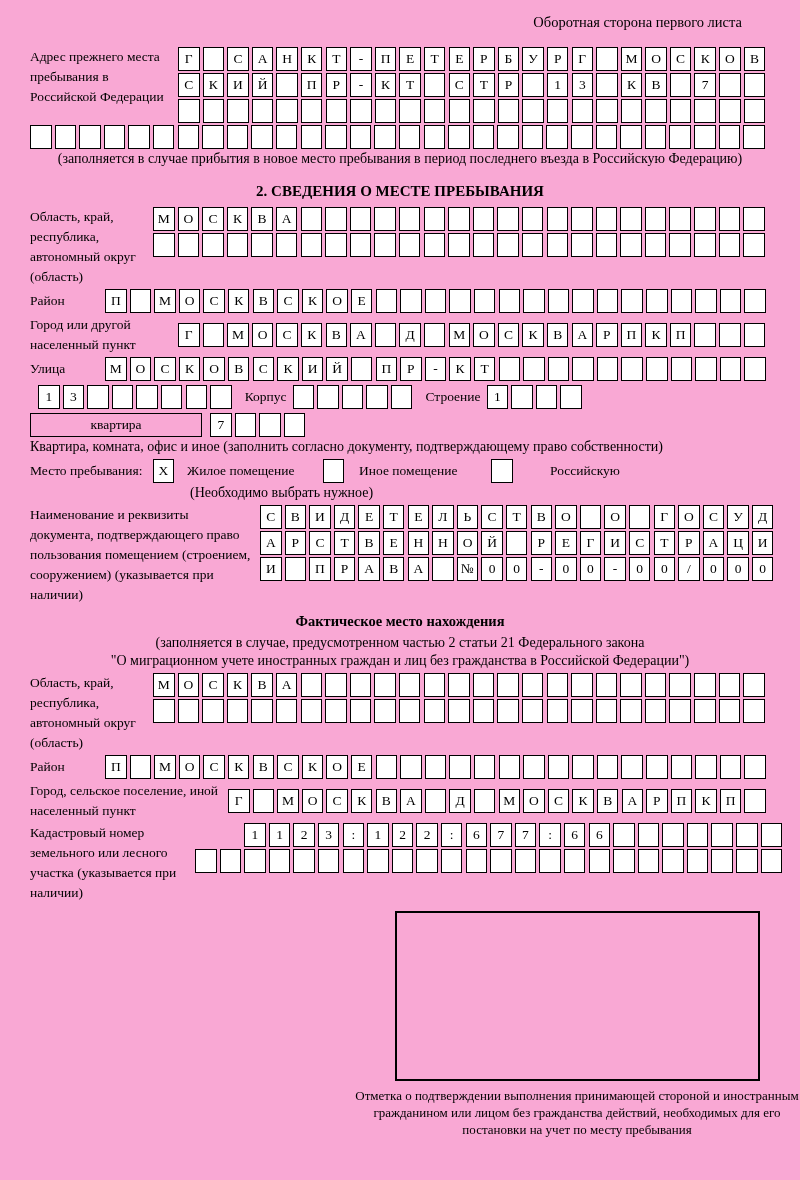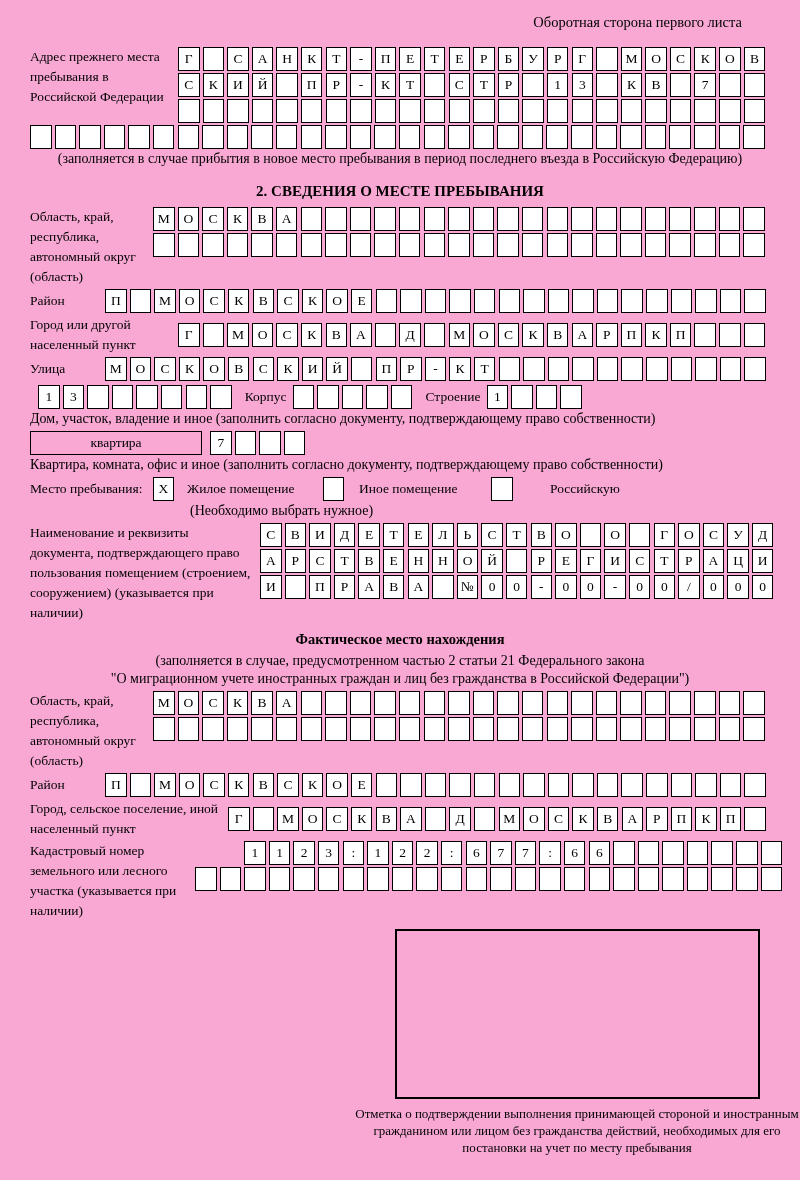--- a/index.html
+++ b/index.html
@@ -337,21 +337,20 @@
         <span class="cell"></span>
       </div>
     <div class="inlbl">Строение</div>
     <div class="cellrow">
         <span class="cell">1</span>
         <span class="cell"></span>
         <span class="cell"></span>
         <span class="cell"></span>
       </div>
   </div>
-  <div class="caption">Дом, участок, владение и иное (заполнить согласно документу, подтверждающему право собственности)</div>
 
   <div class="houserow">
     <div class="widebox" style="width:172px">квартира</div>
     <div class="cellrow" style="margin-left:8px">
         <span class="cell">7</span>
         <span class="cell"></span>
         <span class="cell"></span>
         <span class="cell"></span>
       </div>
   </div>

